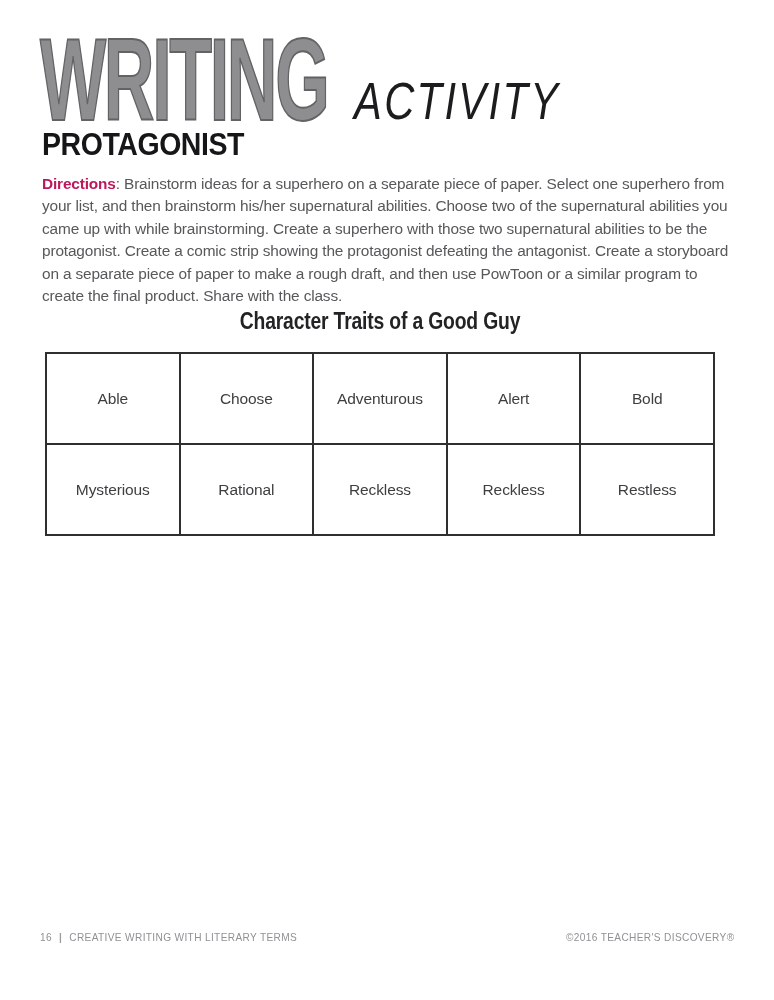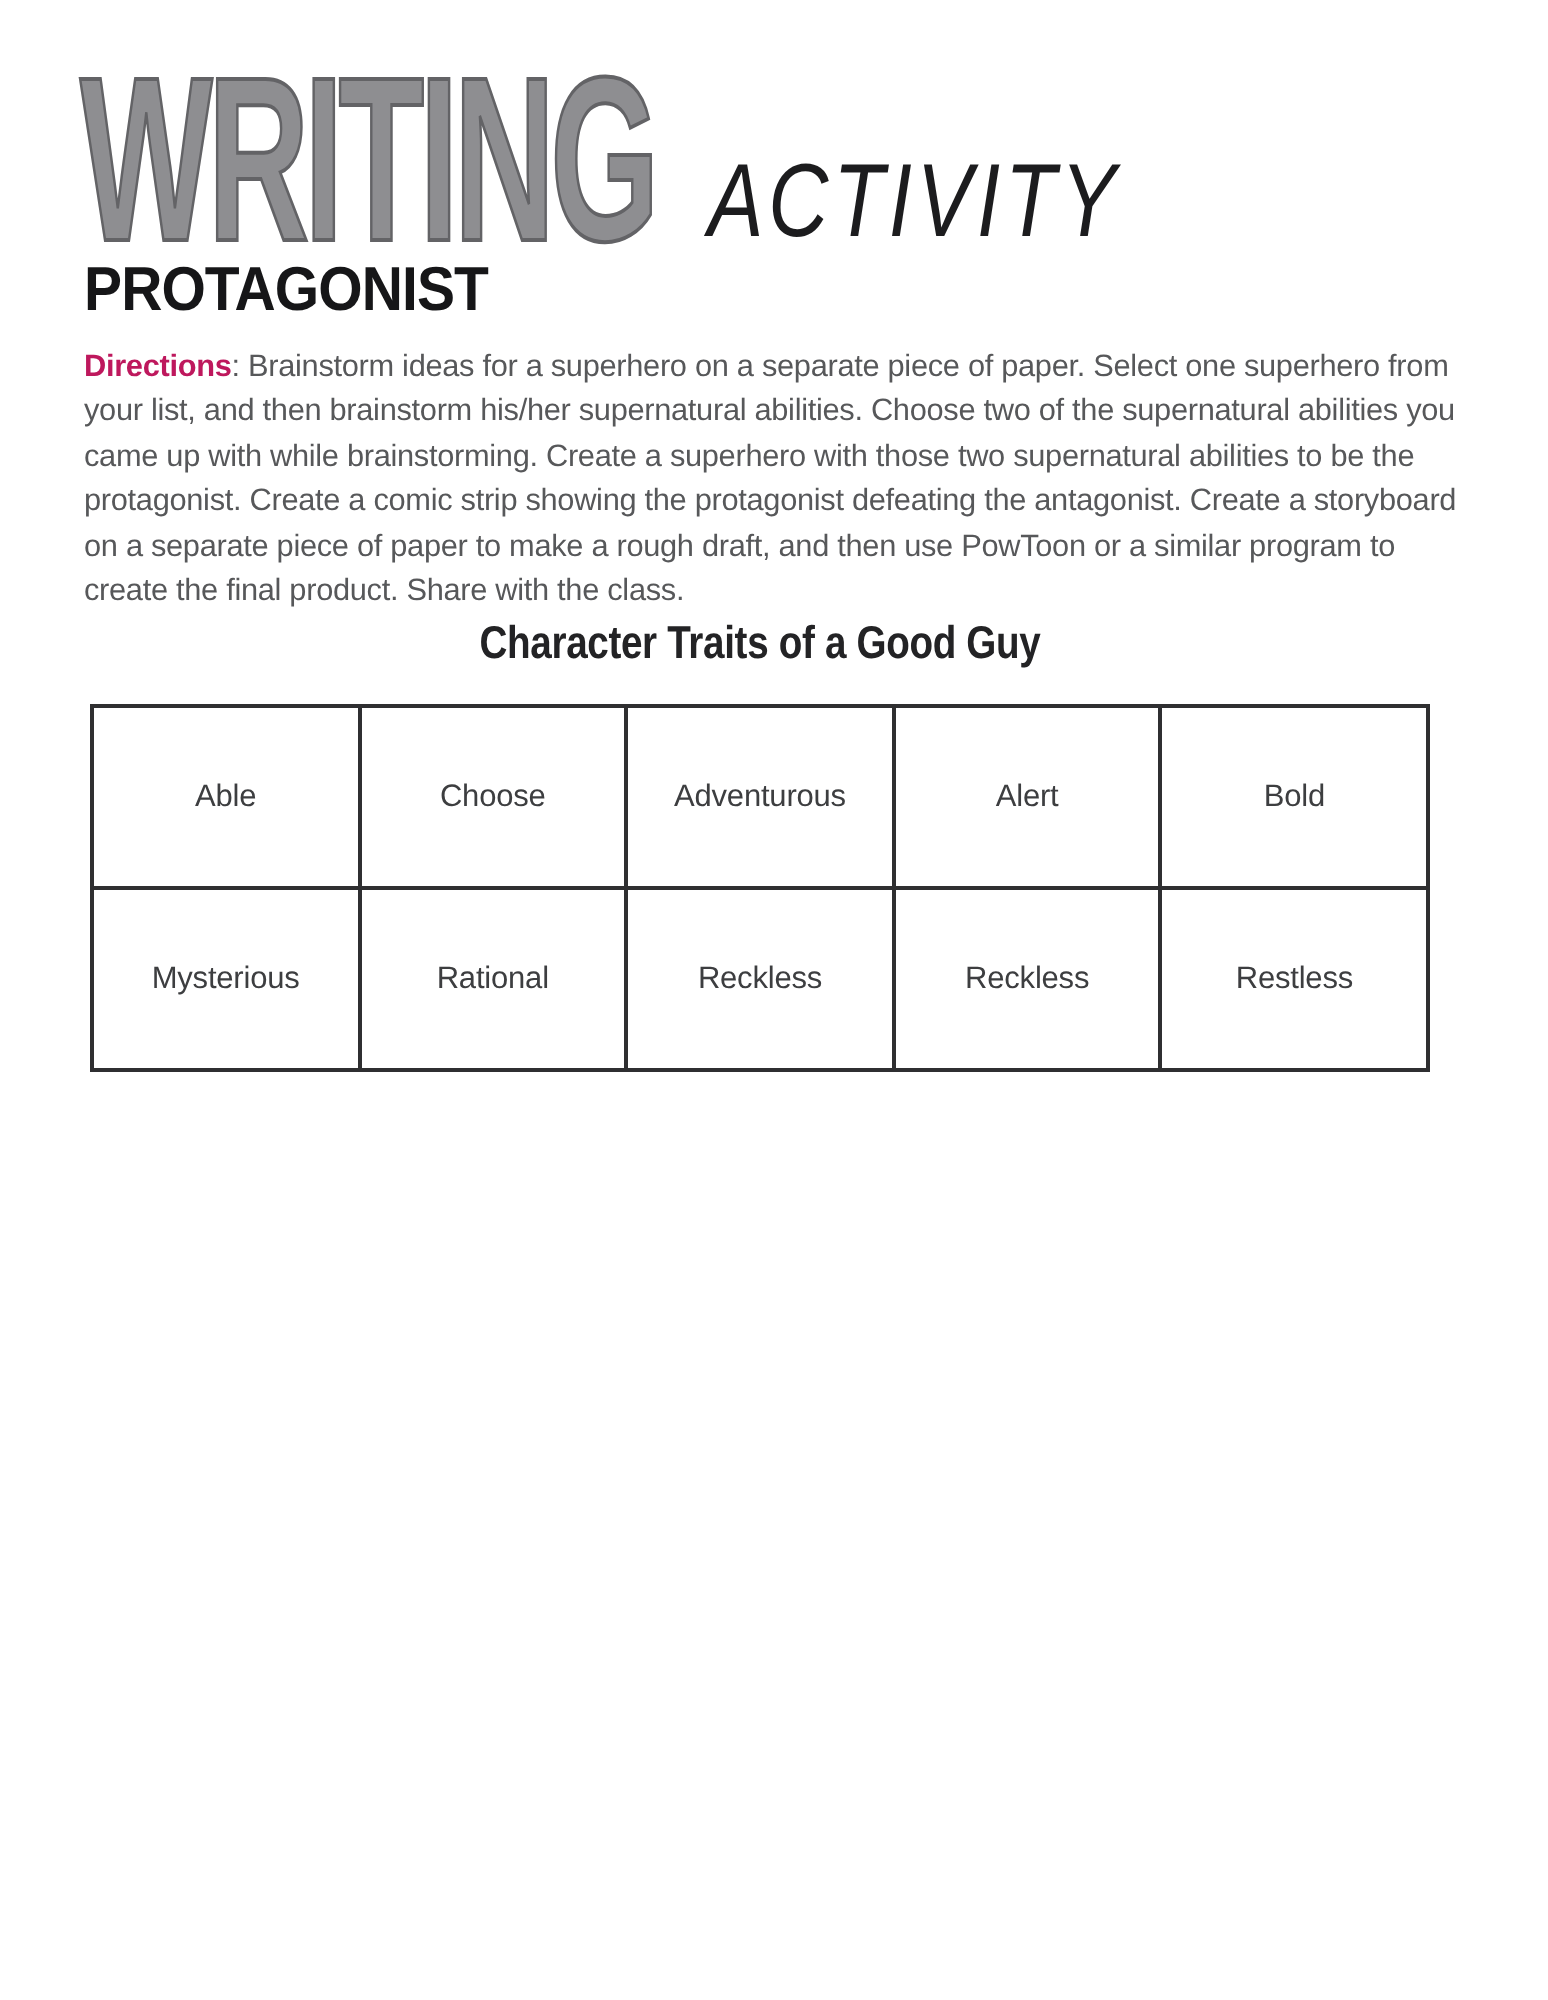--- a/index.html
+++ b/index.html
@@ -100,14 +100,22 @@
         <tr>
           <td>Mysterious</td>
           <td>Rational</td>
           <td>Reckless</td>
           <td>Reckless</td>
           <td>Restless</td>
         </tr>
       </tbody>
   </table>
 
+  <div class="footer">
+    <div class="footer-left">
+      <span>16</span><span class="sep">|</span><span>CREATIVE WRITING WITH LITERARY TERMS</span>
+    </div>
+    <div class="footer-right">
+      <span>©2016 TEACHER'S DISCOVERY®</span>
+    </div>
+  </div>
 
 </div>
 
 </body></html>

